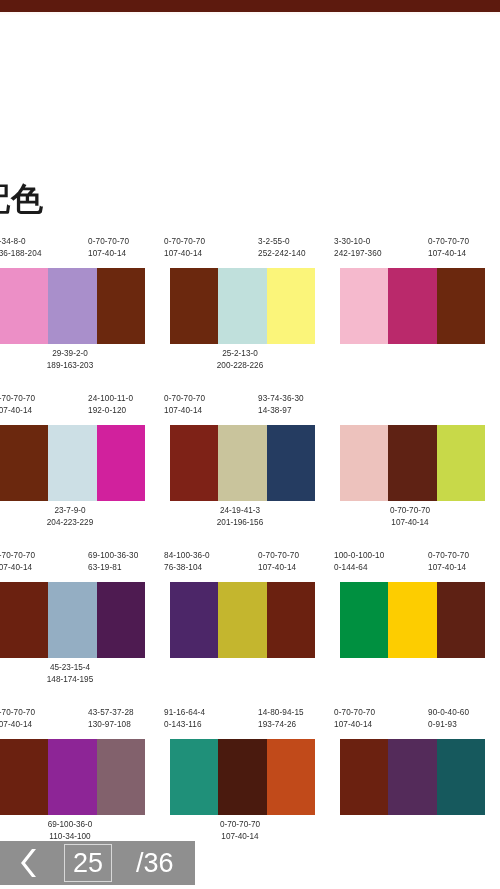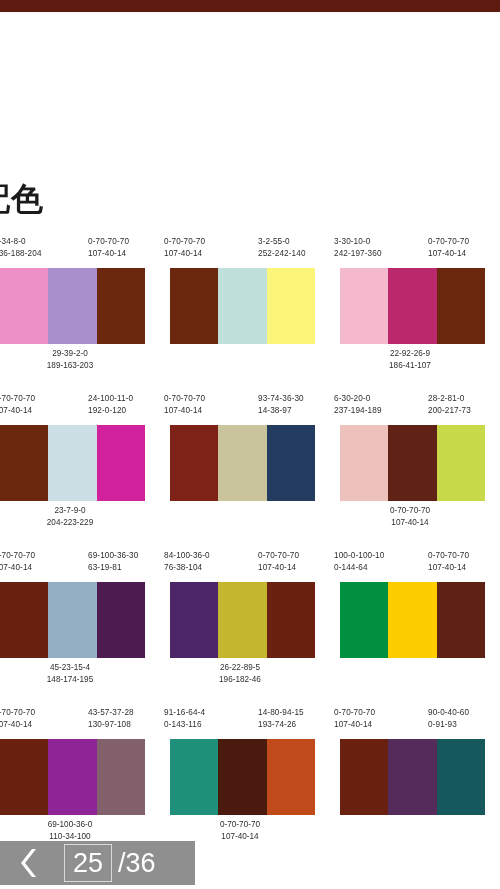--- a/index.html
+++ b/index.html
@@ -124,21 +124,21 @@
     min-width: 48px; height: 38px;
     border: 1px solid #d8d8d8;
     display: flex; align-items: center; justify-content: center;
     color: #ffffff;
     font-size: 27px;
     font-family: "Liberation Sans", sans-serif;
     background: transparent;
     padding: 0 4px;
   }
   .page-total {
-    margin-left: 6px;
+    margin-left: 24px;
     color: #ffffff;
     font-size: 27px;
     font-family: "Liberation Sans", sans-serif;
   }
 </style>
 </head>
 <body>
 
 <div id="page">
 
@@ -164,32 +164,32 @@
         <div class="cell c1">
           <div class="labels-top">
             <div class="lab left">0-70-70-70<span class="l2">107-40-14</span></div>
             <div class="lab right">3-2-55-0<span class="l2">252-242-140</span></div>
           </div>
           <div class="swatches">
             <div class="sw" style="background: rgb(107, 40, 14);"></div>
             <div class="sw" style="background: rgb(192, 224, 220);"></div>
             <div class="sw" style="background: rgb(251, 245, 122);"></div>
           </div>
+          <div class="labels-bot">25-2-13-0<span class="l2">200-228-226</span></div>
         </div>
         <div class="cell c2">
           <div class="labels-top">
             <div class="lab left">3-30-10-0<span class="l2">242-197-360</span></div>
             <div class="lab right">0-70-70-70<span class="l2">107-40-14</span></div>
           </div>
           <div class="swatches">
             <div class="sw" style="background: rgb(245, 185, 205);"></div>
             <div class="sw" style="background: rgb(186, 41, 107);"></div>
             <div class="sw" style="background: rgb(107, 40, 14);"></div>
           </div>
-          <div class="labels-bot">22-92-26-9<span class="l2">186-41-107</span></div>
         </div>
       </div>
       <div class="row">
         <div class="cell c0">
           <div class="labels-top">
             <div class="lab left">0-70-70-70<span class="l2">107-40-14</span></div>
             <div class="lab right">24-100-11-0<span class="l2">192-0-120</span></div>
           </div>
           <div class="swatches">
             <div class="sw" style="background: rgb(107, 40, 14);"></div>
@@ -201,26 +201,23 @@
         <div class="cell c1">
           <div class="labels-top">
             <div class="lab left">0-70-70-70<span class="l2">107-40-14</span></div>
             <div class="lab right">93-74-36-30<span class="l2">14-38-97</span></div>
           </div>
           <div class="swatches">
             <div class="sw" style="background: rgb(126, 34, 23);"></div>
             <div class="sw" style="background: rgb(201, 196, 156);"></div>
             <div class="sw" style="background: rgb(37, 60, 97);"></div>
           </div>
+          <div class="labels-bot">24-19-41-3<span class="l2">201-196-156</span></div>
         </div>
         <div class="cell c2">
-          <div class="labels-top">
-            <div class="lab left">6-30-20-0<span class="l2">237-194-189</span></div>
-            <div class="lab right">28-2-81-0<span class="l2">200-217-73</span></div>
-          </div>
           <div class="swatches">
             <div class="sw" style="background: rgb(237, 194, 189);"></div>
             <div class="sw" style="background: rgb(95, 34, 20);"></div>
             <div class="sw" style="background: rgb(200, 217, 73);"></div>
           </div>
           <div class="labels-bot">0-70-70-70<span class="l2">107-40-14</span></div>
         </div>
       </div>
       <div class="row">
         <div class="cell c0">
@@ -238,21 +235,20 @@
         <div class="cell c1">
           <div class="labels-top">
             <div class="lab left">84-100-36-0<span class="l2">76-38-104</span></div>
             <div class="lab right">0-70-70-70<span class="l2">107-40-14</span></div>
           </div>
           <div class="swatches">
             <div class="sw" style="background: rgb(76, 38, 104);"></div>
             <div class="sw" style="background: rgb(196, 182, 46);"></div>
             <div class="sw" style="background: rgb(107, 33, 16);"></div>
           </div>
-          <div class="labels-bot">26-22-89-5<span class="l2">196-182-46</span></div>
         </div>
         <div class="cell c2">
           <div class="labels-top">
             <div class="lab left">100-0-100-10<span class="l2">0-144-64</span></div>
             <div class="lab right">0-70-70-70<span class="l2">107-40-14</span></div>
           </div>
           <div class="swatches">
             <div class="sw" style="background: rgb(0, 144, 64);"></div>
             <div class="sw" style="background: rgb(253, 205, 0);"></div>
             <div class="sw" style="background: rgb(94, 33, 20);"></div>

